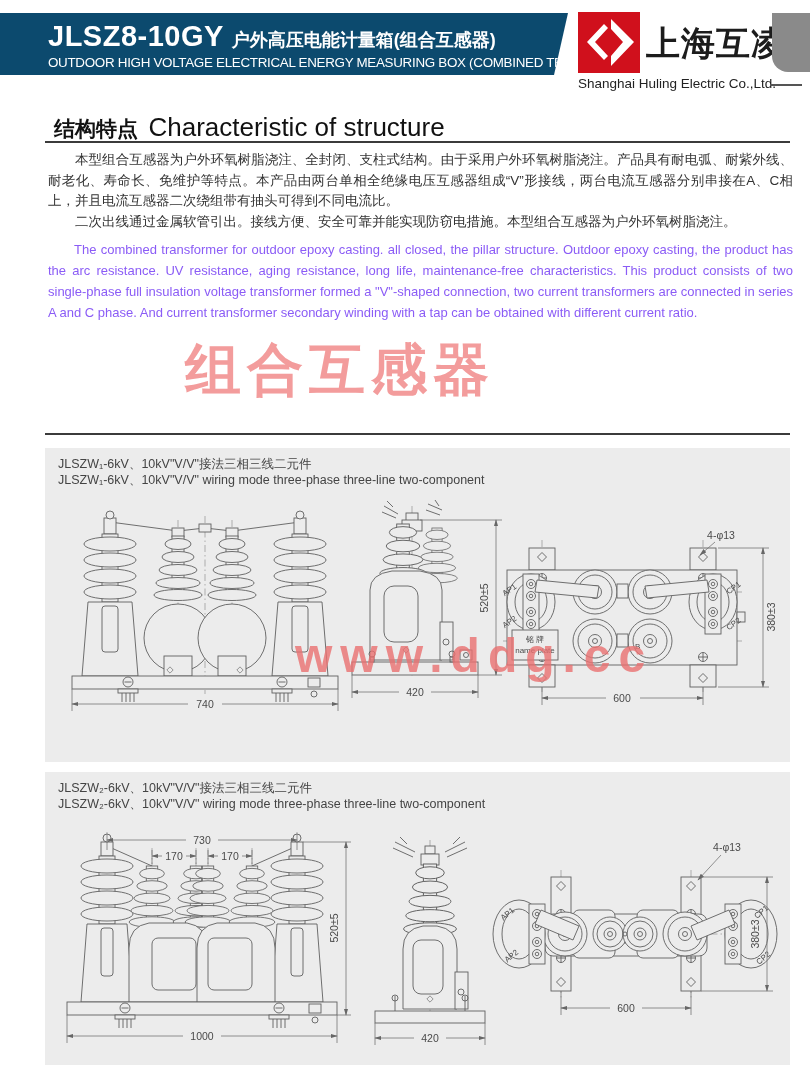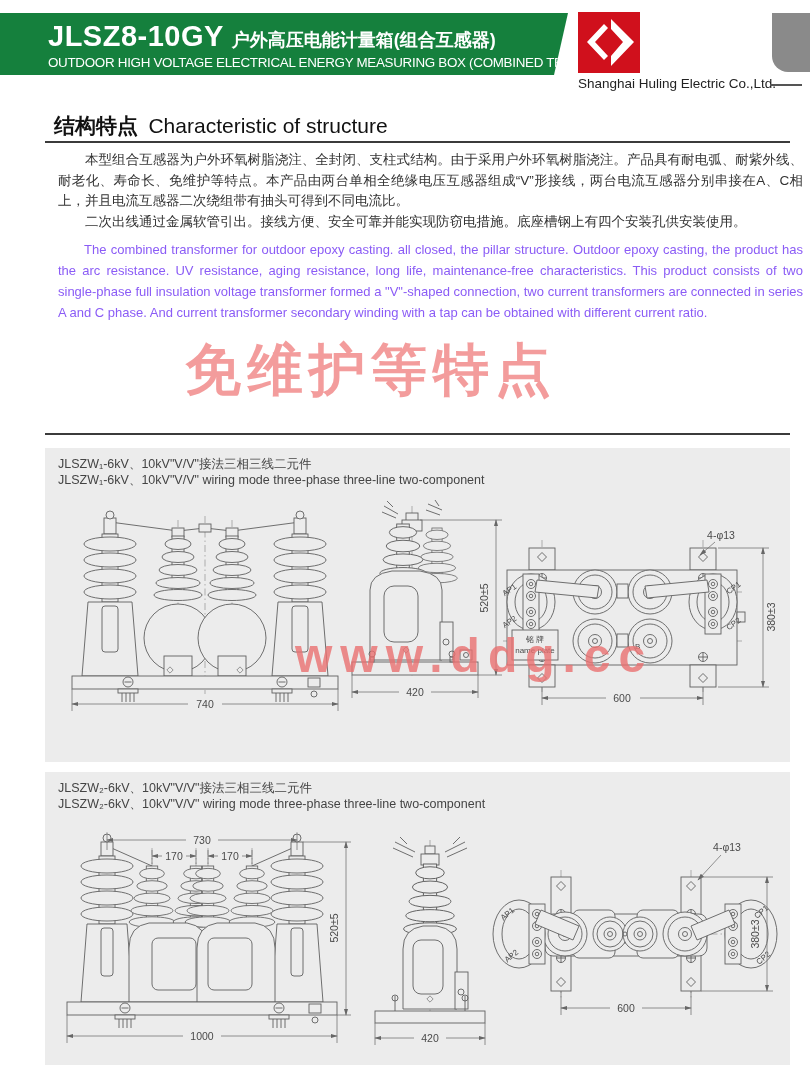--- a/index.html
+++ b/index.html
@@ -1,36 +1,36 @@
 <!DOCTYPE html>
 <html><head>
 <meta charset="utf-8">
 <style>
   html,body{margin:0;padding:0;background:#fff;}
   .page{position:relative;width:810px;height:1089px;background:#ffffff;overflow:hidden;
         font-family:"Liberation Sans",sans-serif;color:#383838;}
   
-  .band{position:absolute;left:0;top:13px;width:568px;height:62px;background:#15803d;
+  .band{position:absolute;left:0;top:13px;width:568px;height:62px;background:#0c4a6e;
         clip-path:polygon(0 0,100% 0,calc(100% - 14px) 100%,0 100%);color:#fff;padding-left:72px;box-sizing:border-box;}
   .band-line1{position:absolute;left:48px;top:7px;white-space:nowrap;}
   .model{font-size:29px;font-weight:bold;letter-spacing:0.5px;}
   .title-cn{font-size:18px;font-weight:bold;margin-left:8px;}
   .band-line2{position:absolute;left:48px;top:42px;font-size:13.4px;letter-spacing:-0.3px;white-space:nowrap;}
   .logo-sq{position:absolute;left:578px;top:12px;width:62px;height:61px;background:#d0101c;}
   .brand-cn{position:absolute;left:646px;top:21px;font-size:34px;font-weight:bold;color:#1c1c1c;letter-spacing:1px;white-space:nowrap;}
   .corner{position:absolute;left:772px;top:13px;width:38px;height:59px;background:#8a8a8a;border-radius:0 0 0 16px;}
   .company{position:absolute;left:578px;top:76px;font-size:13.5px;color:#222;white-space:nowrap;}
   .company-dash{position:absolute;left:770px;top:84px;width:32px;height:2px;background:#555;}
   
   .sec-heading{position:absolute;left:45px;white-space:nowrap;color:#111;}
   .sec-heading .cn{font-size:21px;font-weight:bold;margin-left:9px;}
-  .sec-heading .en{font-size:21px;margin-left:6px;margin-top:15px;}
+  .sec-heading .en{font-size:26px;margin-left:6px;margin-top:15px;}
   .rule{position:absolute;left:45px;width:745px;height:2px;background:#3b3b3b;}
   
-  .paras{position:absolute;left:58px;top:150px;width:745px;}
+  .paras{position:absolute;left:48px;top:150px;width:745px;}
   .paras p{margin:0;text-indent:2em;text-align:justify;}
   .p-cn{font-size:13.5px;line-height:20.5px;color:#333;}
   .p-en{font-size:13px;line-height:21px;color:#8b5cf6;}
   .p-en.first{margin-top:7px;}
   
   .wm{position:absolute;white-space:nowrap;pointer-events:none;z-index:5;}
   .wm-brand{left:185px;top:333px;font-size:56px;font-weight:bold;letter-spacing:6px;color:rgba(240,128,128,0.78);}
   .wm-phone{left:250px;top:580px;font-size:50px;font-weight:bold;letter-spacing:10px;color:rgba(234,112,112,0.8);}
   .wm-site{left:295px;top:628px;font-size:48px;font-weight:bold;letter-spacing:8px;color:rgba(234,112,112,0.8);}
   
@@ -121,37 +121,38 @@
     </div>
     <div class="band-line2">OUTDOOR HIGH VOLTAGE ELECTRICAL ENERGY MEASURING BOX (COMBINED TRANSFORMER)</div>
   </div>
 
   <div class="logo-sq">
     <svg width="62" height="61" viewBox="0 0 62 61">
       <path d="M26,12 L9,30 L26,48 L30,44 L17,30 L30,16 Z" fill="#ffffff"></path>
       <path d="M33,7 L56,30 L33,54 L33,44 L45,30 L33,17 Z" fill="#ffffff"></path>
     </svg>
   </div>
+  <div class="brand-cn">上海互凌</div>
   <div class="corner"></div>
   <div class="company">Shanghai Huling Electric Co.,Ltd.</div>
   <div class="company-dash"></div>
 
   <div class="sec-heading" style="top:112px;">
     <span class="cn">结构特点</span>
     <span class="en">Characteristic of structure</span>
   </div>
   <div class="rule" style="top:141px;"></div>
 
   <div class="paras">
     <p class="p-cn">本型组合互感器为户外环氧树脂浇注、全封闭、支柱式结构。由于采用户外环氧树脂浇注。产品具有耐电弧、耐紫外线、耐老化、寿命长、免维护等特点。本产品由两台单相全绝缘电压互感器组成“V”形接线，两台电流互感器分别串接在A、C相上，并且电流互感器二次绕组带有抽头可得到不同电流比。</p>
-    <p class="p-cn">二次出线通过金属软管引出。接线方便、安全可靠并能实现防窃电措施。底座槽钢上有四个安装孔供安装使用。</p>
+    <p class="p-cn">二次出线通过金属软管引出。接线方便、安全可靠并能实现防窃电措施。本型组合互感器为户外环氧树脂浇注。</p>
     <p class="p-en first">The combined transformer for outdoor epoxy casting. all closed, the pillar structure. Outdoor epoxy casting, the product has the arc resistance. UV resistance, aging resistance, long life, maintenance-free characteristics. This product consists of two single-phase full insulation voltage transformer formed a "V"-shaped connection, two current transformers are connected  in series A and C phase. And current transformer secondary winding with a tap can be obtained with different current ratio.</p>
   </div>
 
-  <div class="wm wm-brand">免维护等特点</div>
+  <div class="wm wm-brand">组合互感器</div>
 
   <div class="rule" style="top:433px;"></div>
 
   <div class="dbox dbox1">
     <div class="dbox-label">
       <div>JLSZW₁-6kV、10kV"V/V"接法三相三线二元件</div>
       <div>JLSZW₁-6kV、10kV"V/V" wiring mode three-phase three-line two-component</div>
     </div>
 
     <svg class="draw" style="left:15px;top:50px;" width="290" height="225" viewBox="0 0 290 225">

